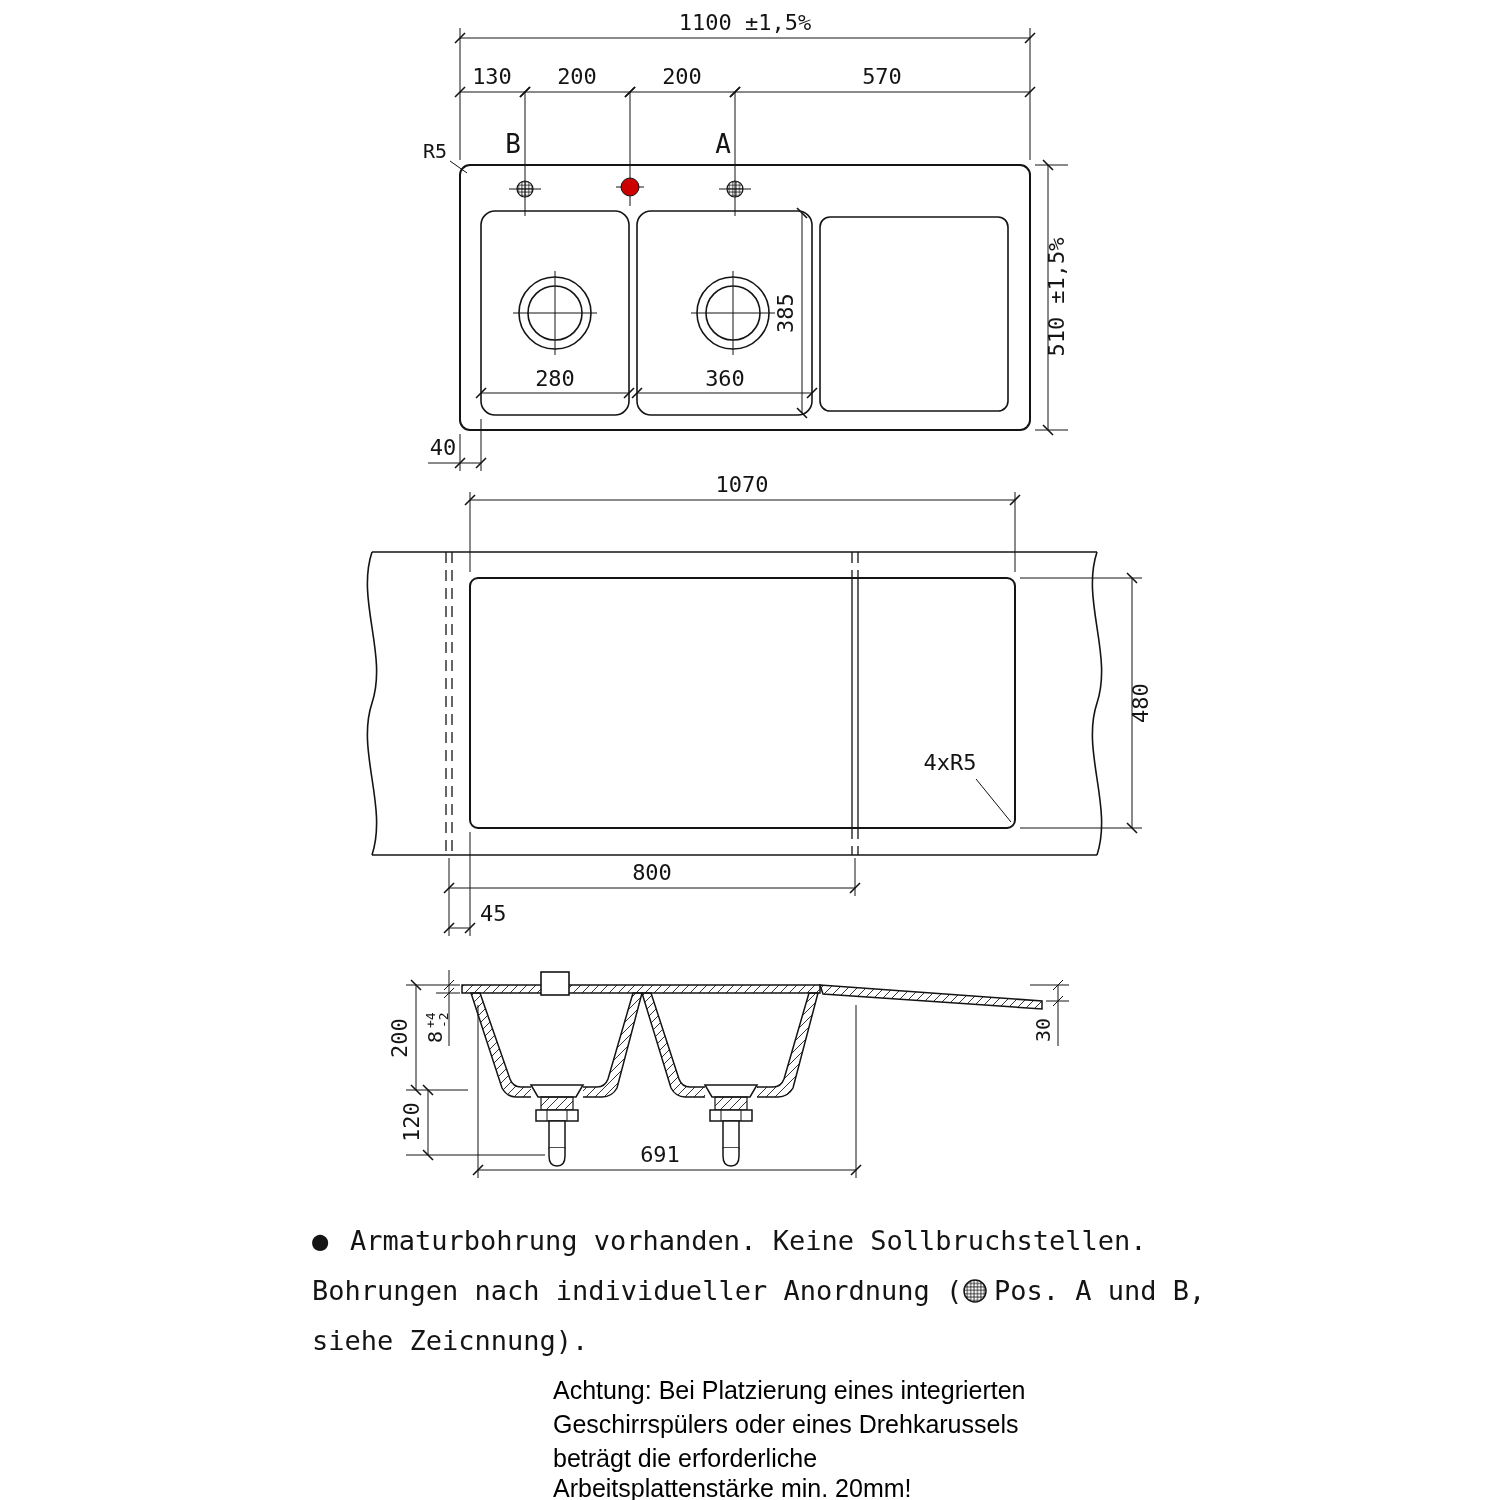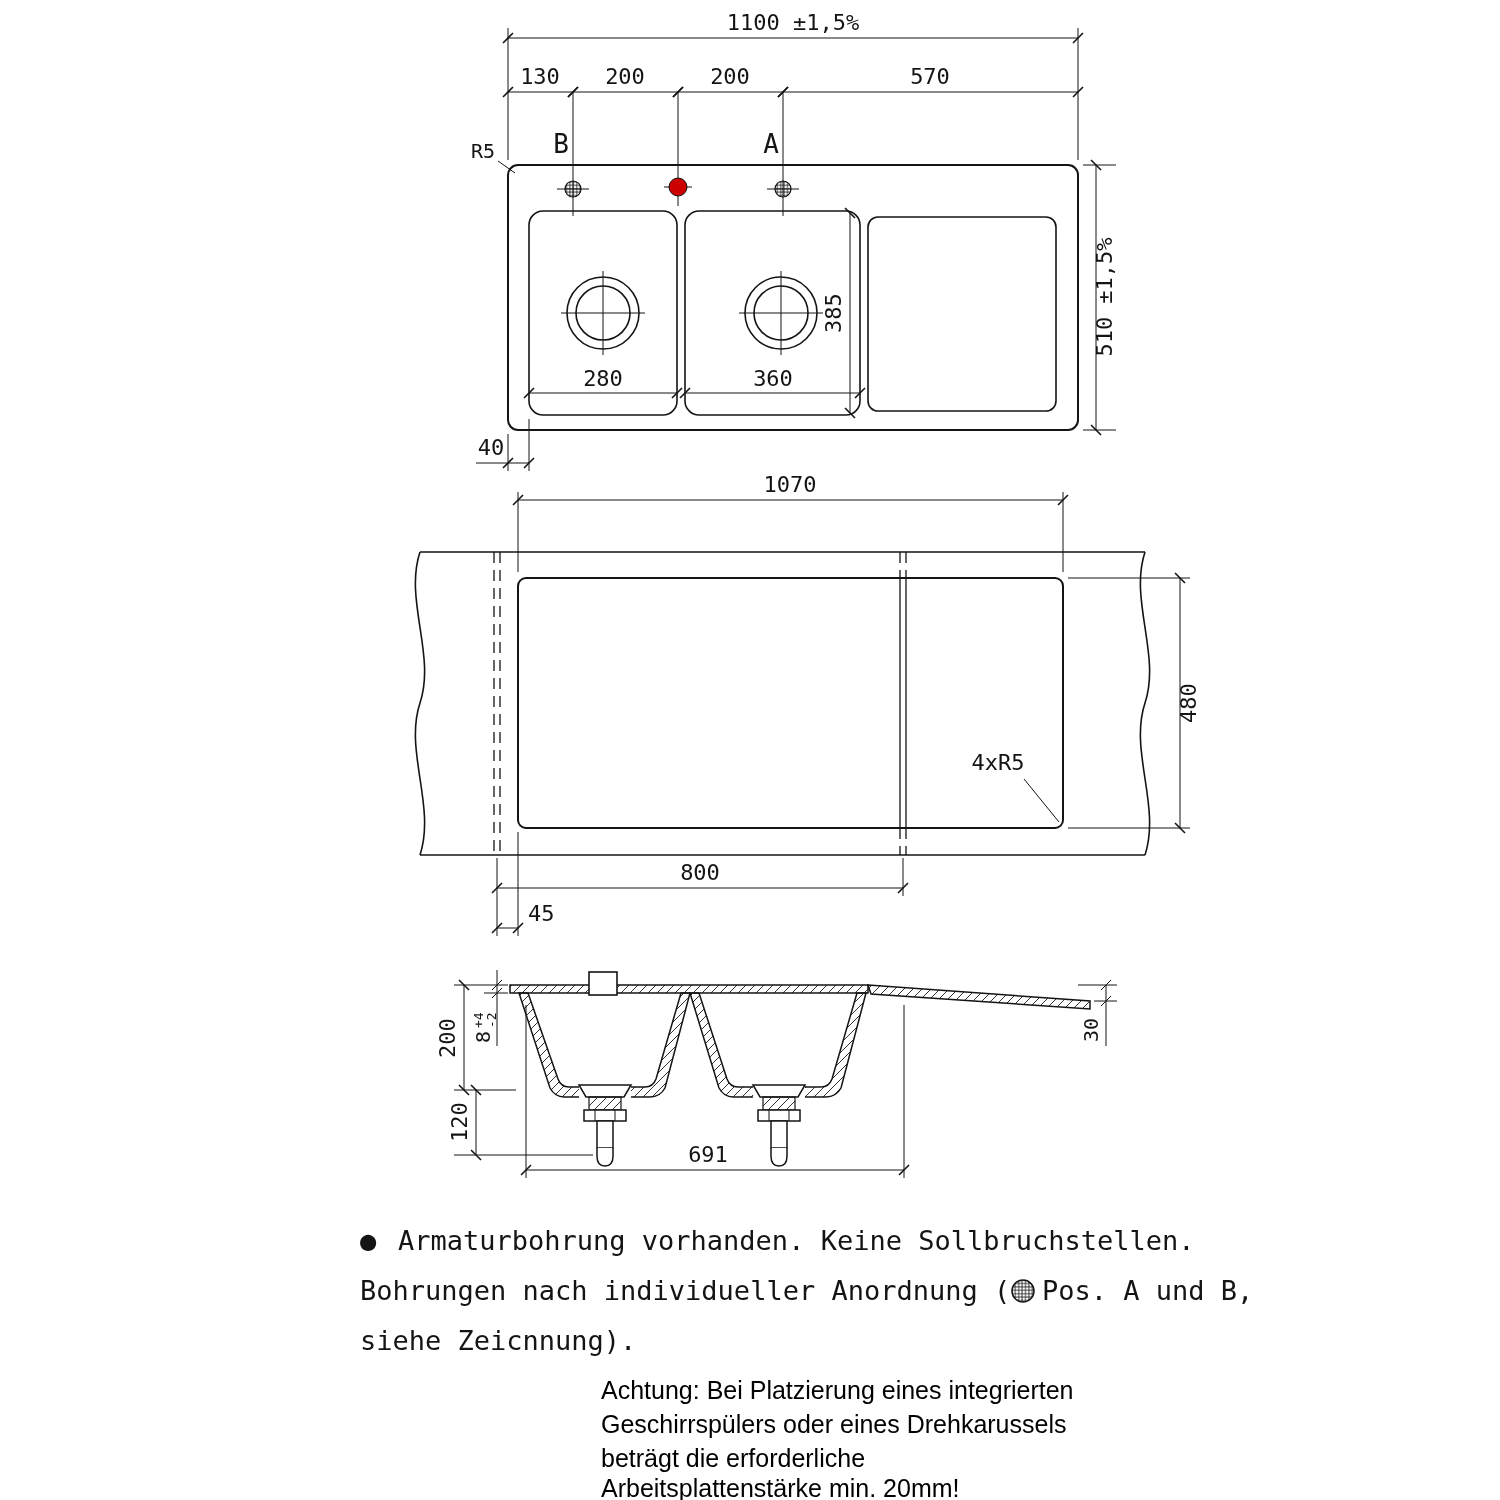--- a/index.html
+++ b/index.html
@@ -1,16 +1,16 @@
 <!DOCTYPE html>
 <html><head>
 <meta charset="utf-8">
 <style>
   html,body{margin:0;padding:0;background:#fff;}
-  .stage{position:relative;width:1217px;height:1500px;background:#ffffff;overflow:hidden;margin-left:48px;}
+  .stage{position:relative;width:1217px;height:1500px;background:#ffffff;overflow:hidden;}
   svg{position:absolute;left:0;top:0;}
   .ol   {fill:none;stroke:#141414;stroke-width:2;}
   .ol15 {fill:none;stroke:#141414;stroke-width:1.6;}
   .thin {fill:none;stroke:#141414;stroke-width:1;}
   .dash {fill:none;stroke:#141414;stroke-width:1.3;stroke-dasharray:11 7;}
   .sol13{fill:none;stroke:#141414;stroke-width:1.3;}
   .hatchfill{fill:url(#hatch);stroke:#141414;stroke-width:1.5;}
   .dtext{font:22px "DejaVu Sans Mono", monospace;fill:#141414;}
   .ltext{font:26px "DejaVu Sans Mono", monospace;fill:#141414;}
   .ttext{font:20px "DejaVu Sans Mono", monospace;fill:#141414;}

